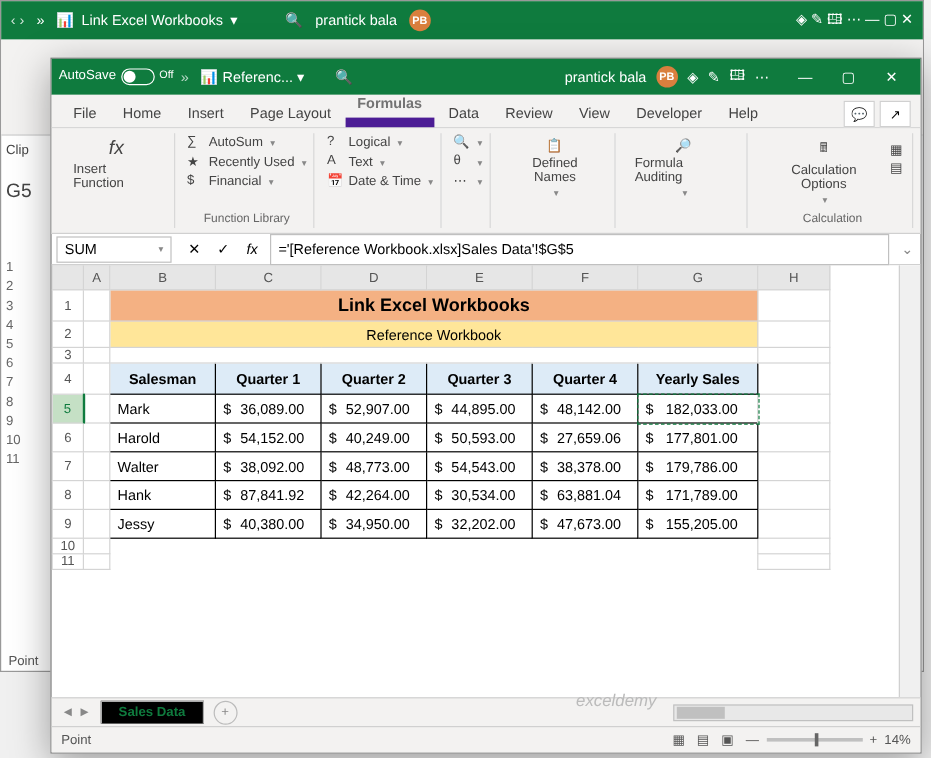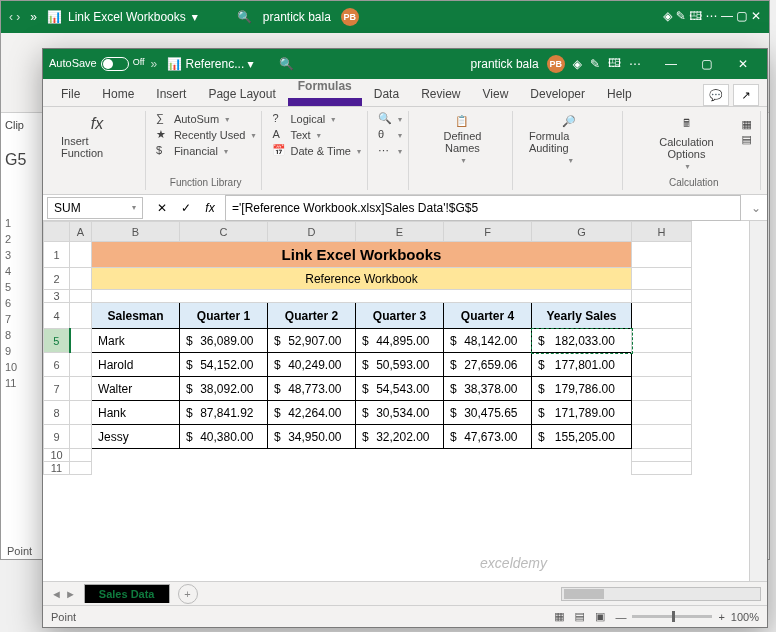--- a/index.html
+++ b/index.html
@@ -58,21 +58,21 @@
 .sheetnav{padding:0 8px;color:#888;display:flex;gap:6px}
 .sheettab{padding:3px 14px;background:#000000;border:1px solid #aaa;border-bottom:none;font-weight:bold;color:#0f7b3e}
 .addsheet{width:20px;height:20px;border:1px solid #bbb;border-radius:50%;margin-left:8px;display:flex;align-items:center;justify-content:center;color:#888}
 .hscroll{margin-left:auto;width:200px;height:14px;background:#e8e8e8;border:1px solid #c0c0c0;margin-right:6px;position:relative}
 .hscroll .th{position:absolute;left:2px;top:1px;width:40px;height:10px;background:#c0c0c0}
 .status{height:22px;background:#f3f2f1;border-top:1px solid #d0d0d0;display:flex;align-items:center;font-size:11px;padding:0 8px;color:#555}
 .status .right{margin-left:auto;display:flex;align-items:center;gap:10px}
 .zoom{display:flex;align-items:center;gap:6px}
 .slider{width:80px;height:3px;background:#c0c0c0;position:relative}
 .slider::after{content:"";position:absolute;left:50%;top:-4px;width:3px;height:11px;background:#666}
-.watermark{position:absolute;right:220px;bottom:56px;font-size:14px;color:#bbb;font-style:italic;pointer-events:none}
+.watermark{position:absolute;right:220px;bottom:36px;font-size:14px;color:#bbb;font-style:italic;pointer-events:none}
 .bgrow{position:absolute;left:4px;top:150px;font-size:11px;color:#666}
 </style>
 </head>
 <body>
 
 <div class="bgwin">
   <div class="titlebar">
     <span class="arrow">‹ ›</span>
     <span>»</span>
     <span class="fname">📊 <span>Link Excel Workbooks</span> ▾</span>
@@ -337,21 +337,21 @@
               <td class="dcell"><span class="cur">$</span><span>179,786.00</span></td>
               <td></td>
             </tr>
         <tr>
               <td class="rowhdr">8</td>
               <td></td>
           <td class="dcell name">Hank</td>
               <td class="dcell"><span class="cur">$</span><span>87,841.92</span></td>
               <td class="dcell"><span class="cur">$</span><span>42,264.00</span></td>
               <td class="dcell"><span class="cur">$</span><span>30,534.00</span></td>
-              <td class="dcell"><span class="cur">$</span><span>30,475.65</span></td>
+              <td class="dcell"><span class="cur">$</span><span>63,881.04</span></td>
               <td class="dcell"><span class="cur">$</span><span>171,789.00</span></td>
               <td></td>
             </tr>
         <tr>
               <td class="rowhdr">9</td>
               <td></td>
           <td class="dcell name">Jessy</td>
               <td class="dcell"><span class="cur">$</span><span>40,380.00</span></td>
               <td class="dcell"><span class="cur">$</span><span>34,950.00</span></td>
               <td class="dcell"><span class="cur">$</span><span>32,202.00</span></td>
@@ -387,16 +387,16 @@
         <div class="th"></div>
       </div>
   </div>
 
   <div class="status">
     <span>Point</span>
     <div class="right">
       <span>▦</span>
       <span>▤</span>
       <span>▣</span>
-      <div class="zoom">— <div class="slider"></div> + <span>100%</span></div>
+      <div class="zoom">— <div class="slider"></div> + <span>14%</span></div>
     </div>
   </div>
 </div>
 
 </body></html>

